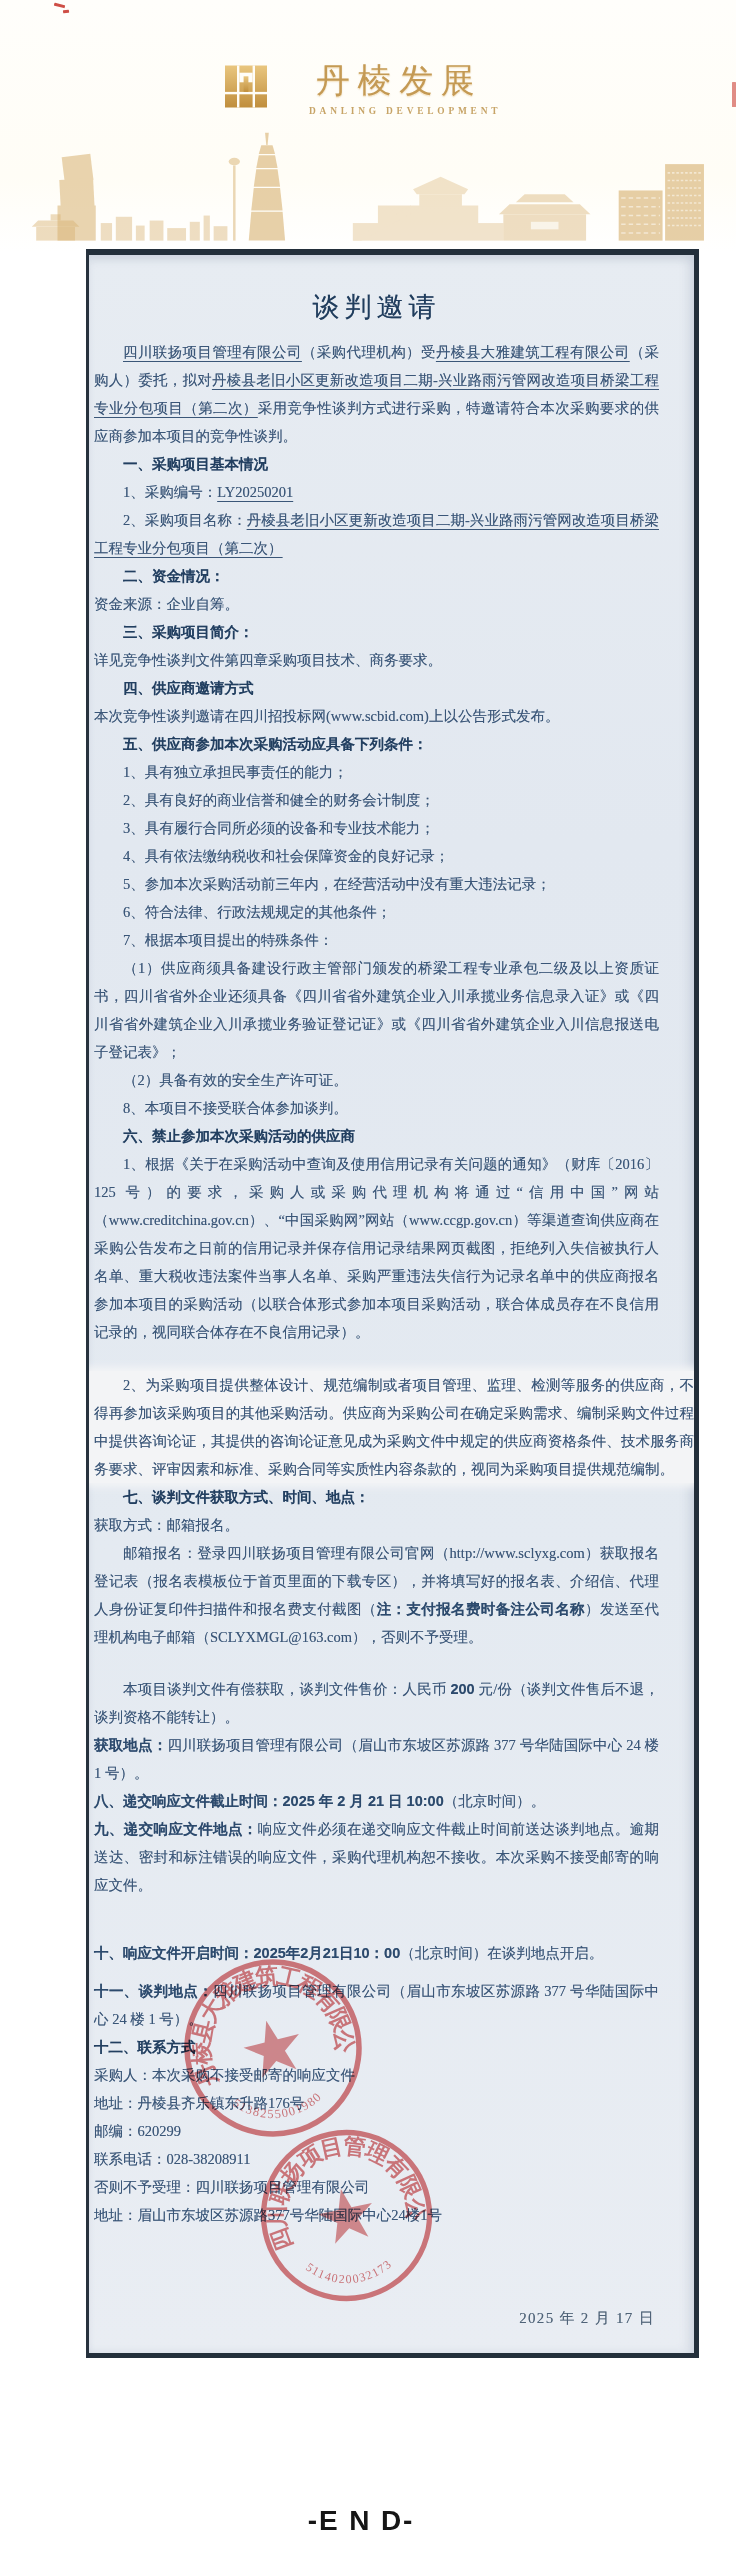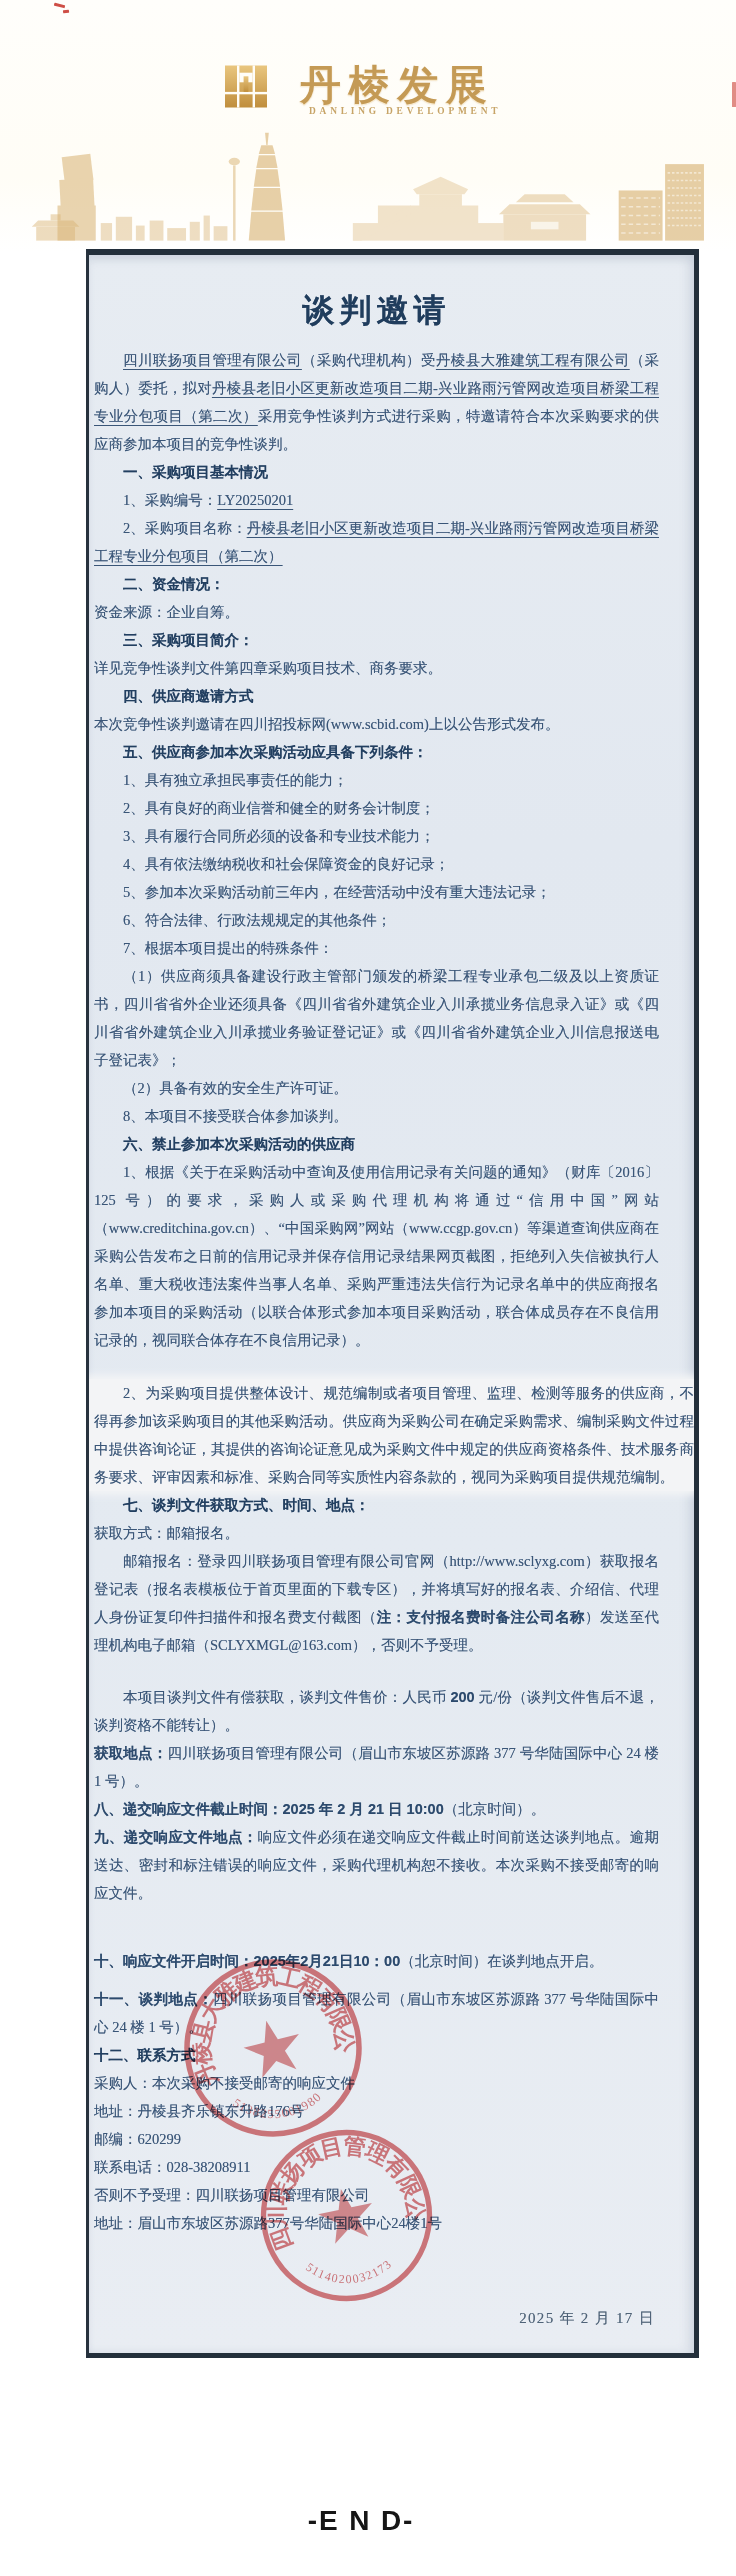--- a/index.html
+++ b/index.html
@@ -2,35 +2,35 @@
 <html style="font-size:10px"><head>
 <meta charset="utf-8">
 <style>
   html,body{margin:0;padding:0;background:#ffffff;}
   .canvas{position:relative;width:737px;height:2576px;background:#ffffff;overflow:hidden;
           font-family:"Liberation Serif",serif;}
   
   .header{position:absolute;left:0;top:0;width:737px;height:252px;
           background:linear-gradient(180deg,#fffefb 0%,#fffdf6 70%,#ffffff 100%);}
   .logo-icon{position:absolute;left:225px;top:65px;width:42px;height:43px;}
-  .logo-text{position:absolute;left:300px;top:58px;font-size:41px;font-weight:bold;
+  .logo-text{position:absolute;left:316px;top:58px;font-size:34px;font-weight:normal;
              color:#c49a55;letter-spacing:7.6px;
              text-shadow:0 0.6px 0 rgba(255,240,210,.8),0 1.3px 1.3px rgba(160,115,50,.35);}
   .logo-sub{position:absolute;left:309px;top:106px;font-size:9.4px;font-weight:600;
             color:#c7a467;letter-spacing:3.8px;font-family:"Liberation Serif",serif;}
   .skyline{position:absolute;left:0;top:129px;width:737px;height:116px;}
   .artifact{position:absolute;background:#c62f26;border-radius:0.6px;opacity:.85;}
   
   .page{position:absolute;left:86px;top:249px;width:613px;height:2109px;box-sizing:border-box;
         background:linear-gradient(180deg,#e7ecf2 0%,#e2e8f0 28%,#e4eaf1 62%,#e9edf3 100%);
         border-top:6.3px solid #232f3b;border-right:5px solid #232f3b;
         border-bottom:5.7px solid #232f3b;border-left:3.1px solid #27323e;
         overflow:hidden;box-shadow:inset -6.3px 0 10px rgba(90,110,140,.12),inset 0 6.3px 7.6px rgba(90,110,140,.10);}
   .content{padding:16.4px 35px 0 5px;}
-  .doc-title{font-size:32px;font-weight:bold;letter-spacing:5px;text-align:center;
+  .doc-title{font-size:27px;font-weight:normal;letter-spacing:5px;text-align:center;
              color:#203d5d;margin:17.6px 0 12.6px 0;text-shadow:0 0 0.6px rgba(32,61,93,.55);}
   .blk{font-size:14.5px;line-height:28px;color:#3a5678;text-align:justify;
        text-shadow:0 0 0.4px rgba(58,86,120,.55);}
   .blk.h{font-weight:bold;color:#223f60;}
   .blk.indent{text-indent:2em;}
   .blk.hl{background:#f3f4f6;margin-left:-5px;padding-left:5px;margin-right:-35px;
           box-shadow:0 0 7.6px 3.8px #f3f4f6;}
   .blk .b{font-weight:bold;color:#2c4a6d;font-family:"Liberation Sans","Liberation Serif",sans-serif;}
   .blk .u{text-decoration:underline;text-underline-offset:3.8px;text-decoration-thickness:0.9px;}
   .doc-date{position:absolute;right:39px;top:2054px;font-size:15px;color:#4f6378;

